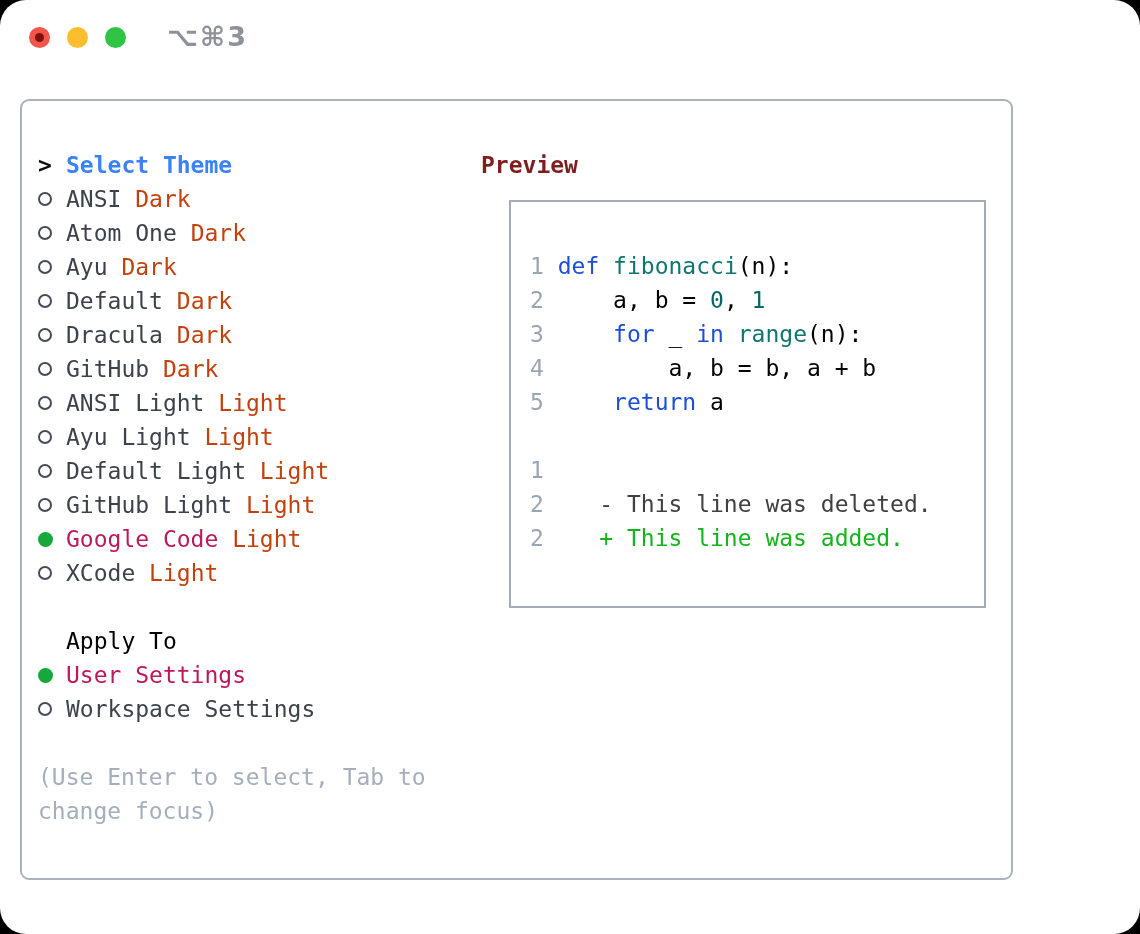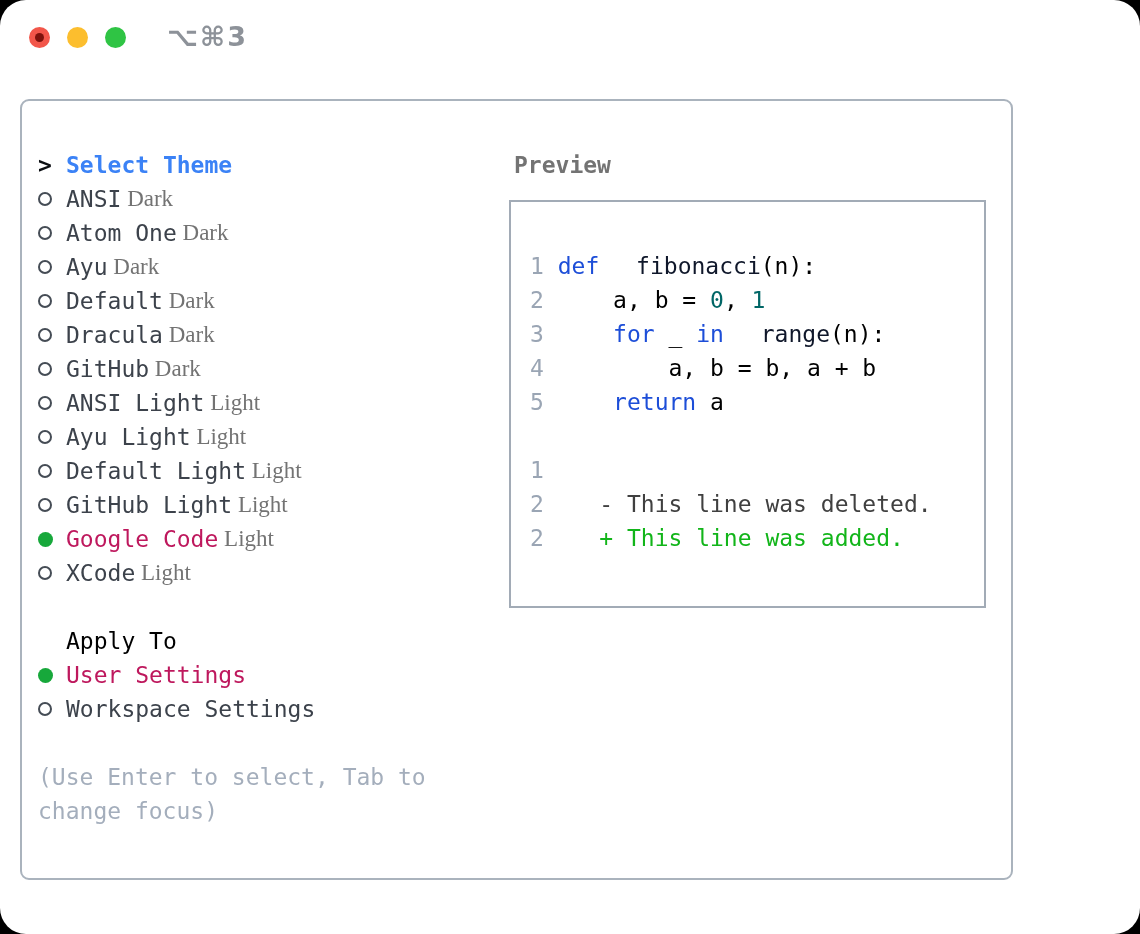--- a/index.html
+++ b/index.html
@@ -37,41 +37,41 @@
     border:2px solid #aab3bd;border-radius:9px;box-sizing:border-box;
     background:#fff;
   }
   .left-col{position:absolute;left:16px;top:47px;}
   .row{height:34px;display:flex;align-items:center;white-space:pre;font-size:23px;color:#3c424b;}
   .row-gap{height:34px;}
   .prefix{display:inline-flex;width:28px;align-items:center;}
   .caret{font-weight:bold;color:#0b0e12;}
   .hdr{font-weight:bold;color:#3b82f6;}
   .subhdr{color:#000000;}
-  .variant{color:#737373;font-family:Liberation Serif, serif;}
+  .variant{color:#c2410c;}
   .sel{color:#be185d;}
   .radio{box-sizing:border-box;width:14px;height:14px;border-radius:50%;border:2px solid #454c55;}
   .radio.on{width:15px;height:15px;border:none;background:#17a83b;}
   .help-row{color:#a4aebc;}
   
   .preview-label{
-    position:absolute;left:492px;top:47px;height:34px;display:flex;align-items:center;
-    font-size:23px;font-weight:bold;color:#737373;white-space:pre;
+    position:absolute;left:459px;top:47px;height:34px;display:flex;align-items:center;
+    font-size:23px;font-weight:bold;color:#7f1d1d;white-space:pre;
   }
   .preview-box{
     position:absolute;left:487px;top:99px;width:477px;height:408px;
     border:2px solid #a2abb6;box-sizing:border-box;background:#fff;
   }
   .preview-lines{position:absolute;left:0;top:47px;width:100%;}
   .pre-line{height:34px;display:flex;align-items:center;white-space:pre;
     font-size:23px;padding-left:19px;}
   .ln{color:#9aa5b4;}
   .tk-pln{color:#000000;}
   .tk-kw{color:#1d4ed8;}
-  .tk-fn{color:#0f172a;margin-left:23px;}
+  .tk-fn{color:#0f766e;}
   .tk-lit{color:#006666;}
   .tk-ctx{color:#8b9198;}
   .tk-del{color:#404040;}
   .tk-add{color:#12b51a;}
 </style>
 </head>
 <body>
 
 <div class="window">
 

